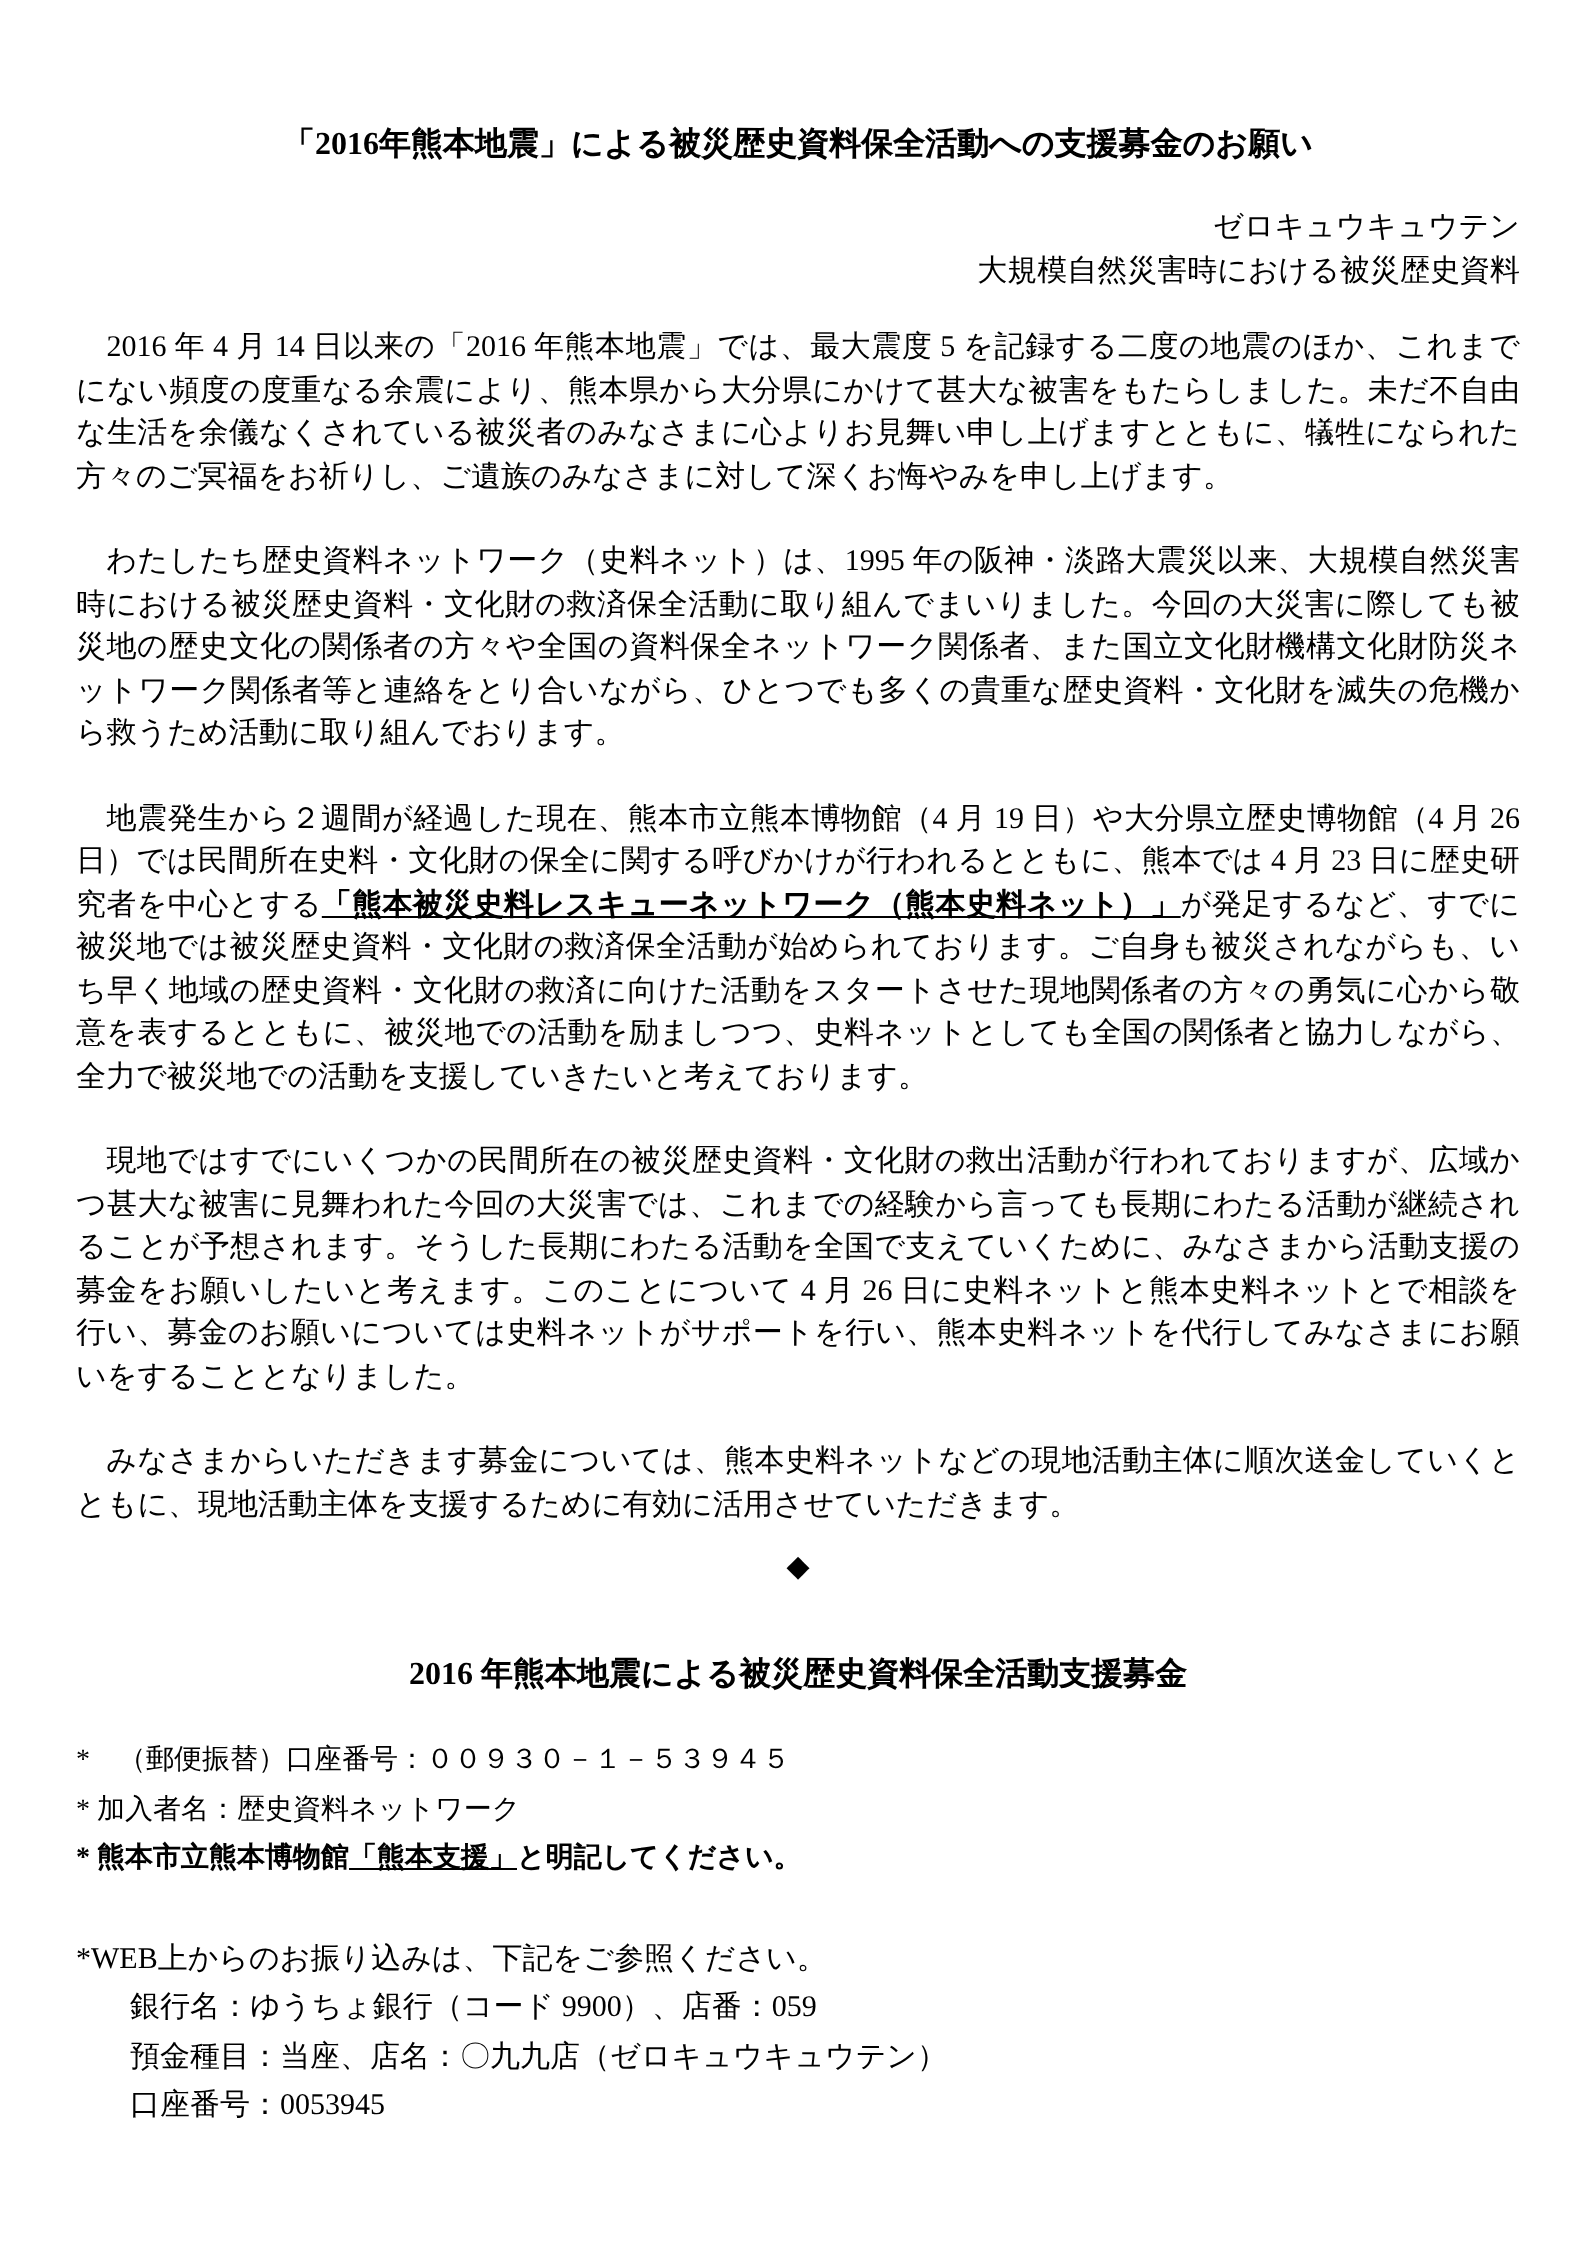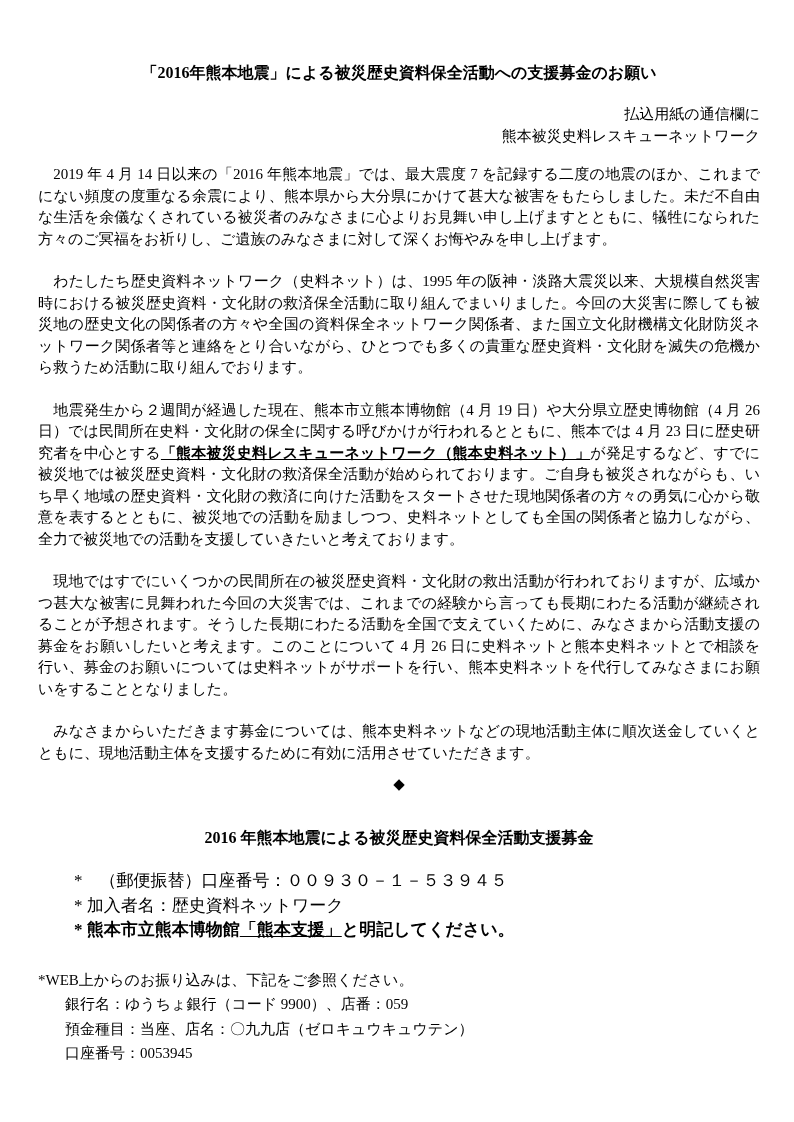--- a/index.html
+++ b/index.html
@@ -58,48 +58,47 @@
   }
   .section-heading {
     font-size: 16px;
     font-weight: bold;
     text-align: center;
     margin: 32px 0 0 0;
     line-height: 22px;
   }
   .donation-list {
     margin-top: 20px;
-    font-size: 17px;
+    font-size: 14px;
     line-height: 24.5px;
-    margin-left: 36px;
   }
   .donation-list .line { white-space: nowrap; }
   .donation-list .bold-line { font-weight: bold; }
   .web-list {
     margin-top: 25px;
     font-size: 15px;
     line-height: 24.5px;
   }
   .web-list .line { white-space: nowrap; }
   .web-list .indent { padding-left: 27px; }
 </style>
 </head>
 <body>
 
 <div class="page">
 
   <h1 class="doc-title">「2016年熊本地震」による被災歴史資料保全活動への支援募金のお願い</h1>
 
   <div class="header-right">
-    <div>払込用紙の通信欄に</div>
-    <div>熊本被災史料レスキューネットワーク</div>
+    <div>ゼロキュウキュウテン</div>
+    <div>大規模自然災害時における被災歴史資料</div>
   </div>
 
   <div class="body-text">
-    <p class="para">　2019 年 4 月 14 日以来の「2016 年熊本地震」では、最大震度 7 を記録する二度の地震のほか、これまでにない頻度の度重なる余震により、熊本県から大分県にかけて甚大な被害をもたらしました。未だ不自由な生活を余儀なくされている被災者のみなさまに心よりお見舞い申し上げますとともに、犠牲になられた方々のご冥福をお祈りし、ご遺族のみなさまに対して深くお悔やみを申し上げます。</p>
+    <p class="para">　2016 年 4 月 14 日以来の「2016 年熊本地震」では、最大震度 5 を記録する二度の地震のほか、これまでにない頻度の度重なる余震により、熊本県から大分県にかけて甚大な被害をもたらしました。未だ不自由な生活を余儀なくされている被災者のみなさまに心よりお見舞い申し上げますとともに、犠牲になられた方々のご冥福をお祈りし、ご遺族のみなさまに対して深くお悔やみを申し上げます。</p>
 
     <p class="para">　わたしたち歴史資料ネットワーク（史料ネット）は、1995 年の阪神・淡路大震災以来、大規模自然災害時における被災歴史資料・文化財の救済保全活動に取り組んでまいりました。今回の大災害に際しても被災地の歴史文化の関係者の方々や全国の資料保全ネットワーク関係者、また国立文化財機構文化財防災ネットワーク関係者等と連絡をとり合いながら、ひとつでも多くの貴重な歴史資料・文化財を滅失の危機から救うため活動に取り組んでおります。</p>
 
     <p class="para"><span>　地震発生から２週間が経過した現在、熊本市立熊本博物館（4 月 19 日）や大分県立歴史博物館（4 月 26 日）では民間所在史料・文化財の保全に関する呼びかけが行われるとともに、熊本では 4 月 23 日に歴史研究者を中心とする</span><span class="emphasis">「熊本被災史料レスキューネットワーク（熊本史料ネット）」</span><span>が発足するなど、すでに被災地では被災歴史資料・文化財の救済保全活動が始められております。ご自身も被災されながらも、いち早く地域の歴史資料・文化財の救済に向けた活動をスタートさせた現地関係者の方々の勇気に心から敬意を表するとともに、被災地での活動を励ましつつ、史料ネットとしても全国の関係者と協力しながら、全力で被災地での活動を支援していきたいと考えております。</span></p>
 
     <p class="para">　現地ではすでにいくつかの民間所在の被災歴史資料・文化財の救出活動が行われておりますが、広域かつ甚大な被害に見舞われた今回の大災害では、これまでの経験から言っても長期にわたる活動が継続されることが予想されます。そうした長期にわたる活動を全国で支えていくために、みなさまから活動支援の募金をお願いしたいと考えます。このことについて 4 月 26 日に史料ネットと熊本史料ネットとで相談を行い、募金のお願いについては史料ネットがサポートを行い、熊本史料ネットを代行してみなさまにお願いをすることとなりました。</p>
 
     <p class="para no-gap">　みなさまからいただきます募金については、熊本史料ネットなどの現地活動主体に順次送金していくとともに、現地活動主体を支援するために有効に活用させていただきます。</p>
 
   </div>

